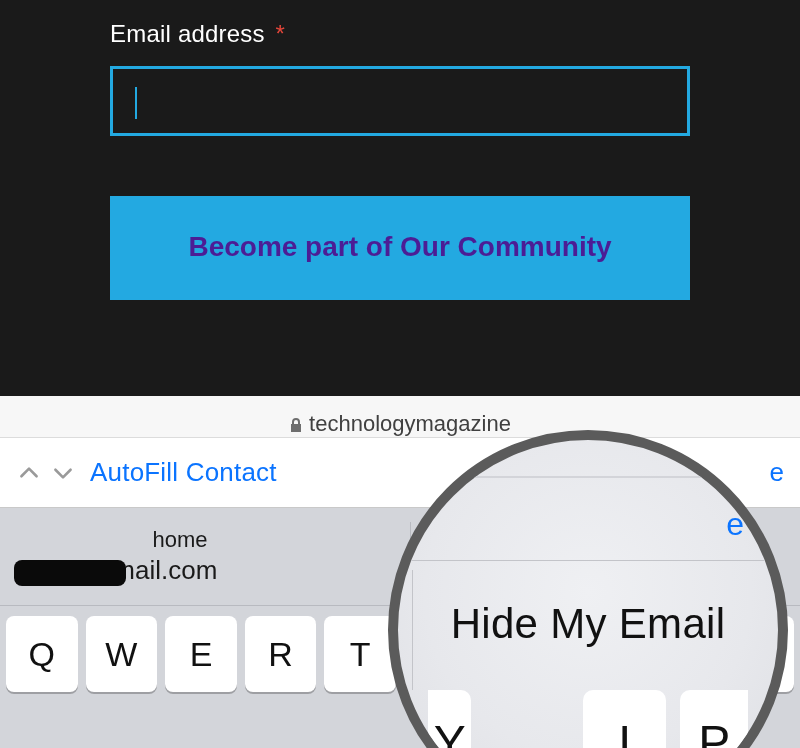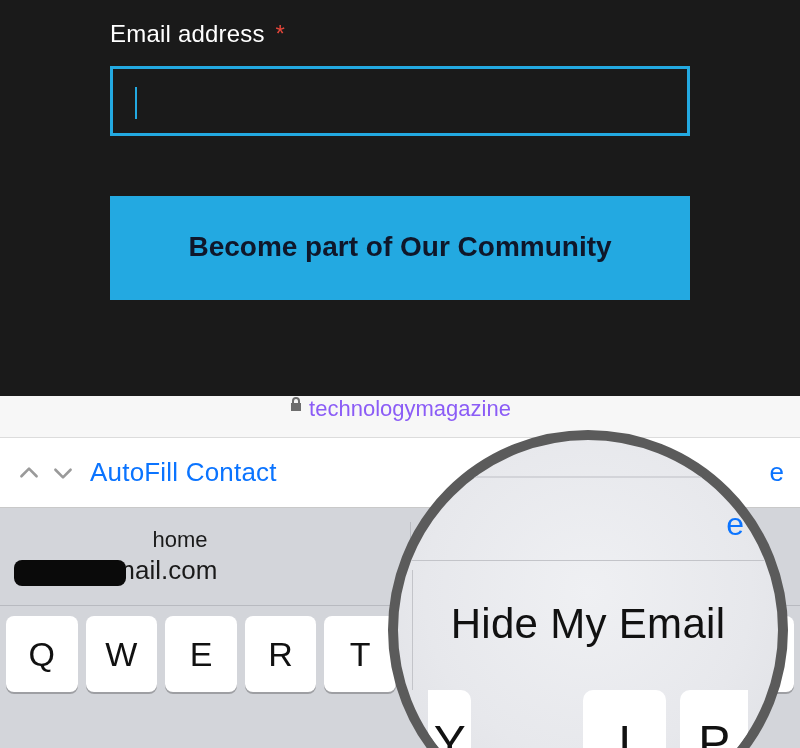--- a/index.html
+++ b/index.html
@@ -28,38 +28,38 @@
   }
   .cursor {
     position: absolute;
     left: 22px; top: 18px;
     width: 2px; height: 32px;
     background: #23a9e1;
   }
   .submit-btn {
     width: 100%;
     background: #23a9e1;
-    color: #0f172a;
+    color: #4c1d95;
     border: none;
     margin-top: 60px;
     padding: 32px 20px 34px 20px;
     font-size: 28px;
     font-weight: 700;
     line-height: 1.35;
     cursor: pointer;
     font-family: inherit;
   }
   .addr-bar {
     height: 42px;
     background: #f7f7f7;
     display: flex;
-    align-items: flex-start;
+    align-items: flex-end;
     justify-content: center;
     font-size: 22px;
-    color: #8b5cf6;
+    color: #404040;
     border-bottom: 1px solid #dcdcdc;
     gap: 6px;
   }
   .lock-icon { font-size: 16px; color:#6e6e6e; }
   .autofill-row {
     height: 70px;
     background: #ffffff;
     display: flex;
     align-items: center;
     gap: 8px;

